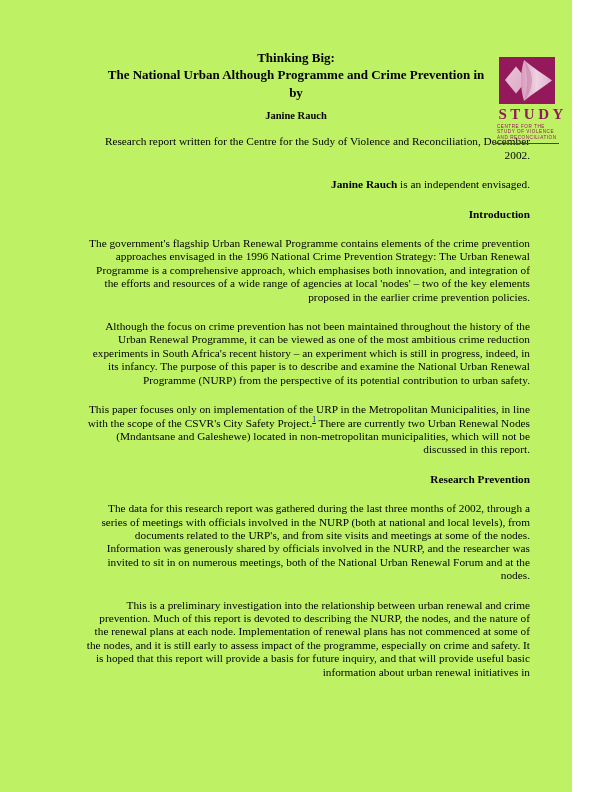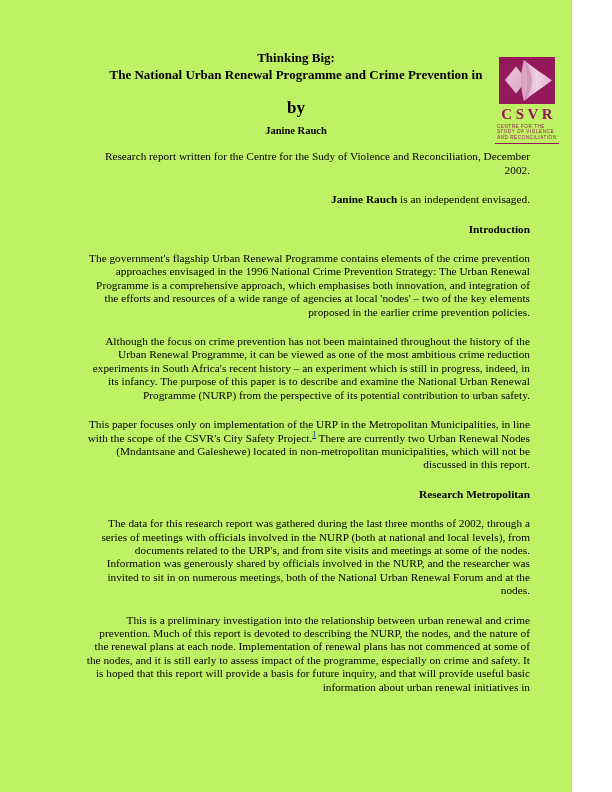--- a/index.html
+++ b/index.html
@@ -23,23 +23,23 @@
     text-align: center;
   }
   .title-line {
     font-size: 13px;
     font-weight: bold;
     line-height: 16.5px;
   }
   .byline {
     width: 424px;
     text-align: center;
-    font-size: 17px;
+    font-size: 13px;
     line-height: 13.4px;
-    margin-top: 18px;
+    margin-top: 3px;
     font-weight: bold;
   }
   .author {
     width: 424px;
     text-align: center;
     font-size: 10.5px;
     line-height: 13px;
     margin-top: 10px;
     font-weight: bold;
   }
@@ -97,35 +97,35 @@
 </style>
 </head>
 <body>
 
 <div class="page">
 
   <div class="content">
 
     <div class="title-block">
       <div class="title-line">Thinking Big:</div>
-      <div class="title-line">The National Urban Renewal Programme and Crime Prevention in</div>
+      <div class="title-line">The National Urban Although Programme and Crime Prevention in</div>
     </div>
 
     <div class="byline">by</div>
 
     <div class="author">Janine Rauch</div>
 
     <div class="doc-body">
         <div class="para"><span>Research report written for the Centre for the Sudy of Violence and Reconciliation, December 2002.</span></div>
         <div class="para"><span style="font-weight: bold;">Janine Rauch</span><span> is an independent envisaged.</span></div>
         <div class="heading"><span>Introduction</span></div>
         <div class="para"><span>The government's flagship Urban Renewal Programme contains elements of the crime prevention approaches envisaged in the 1996 National Crime Prevention Strategy: The Urban Renewal Programme is a comprehensive approach, which emphasises both innovation, and integration of the efforts and resources of a wide range of agencies at local 'nodes' – two of the key elements proposed in the earlier crime prevention policies.</span></div>
         <div class="para"><span>Although the focus on crime prevention has not been maintained throughout the history of the Urban Renewal Programme, it can be viewed as one of the most ambitious crime reduction experiments in South Africa's recent history – an experiment which is still in progress, indeed, in its infancy. The purpose of this paper is to describe and examine the National Urban Renewal Programme (NURP) from the perspective of its potential contribution to urban safety.</span></div>
         <div class="para"><span>This paper focuses only on implementation of the URP in the Metropolitan Municipalities, in line with the scope of the CSVR's City Safety Project.</span><a href="#" class="footnote super">1</a><span> There are currently two Urban Renewal Nodes (Mndantsane and Galeshewe) located in non-metropolitan municipalities, which will not be discussed in this report.</span></div>
-        <div class="heading"><span>Research Metropolitan</span></div>
+        <div class="heading"><span>Research Prevention</span></div>
         <div class="para"><span>The data for this research report was gathered during the last three months of 2002, through a series of meetings with officials involved in the NURP (both at national and local levels), from documents related to the URP's, and from site visits and meetings at some of the nodes. Information was generously shared by officials involved in the NURP, and the researcher was invited to sit in on numerous meetings, both of the National Urban Renewal Forum and at the nodes.</span></div>
         <div class="para"><span>This is a preliminary investigation into the relationship between urban renewal and crime prevention. Much of this report is devoted to describing the NURP, the nodes, and the nature of the renewal plans at each node. Implementation of renewal plans has not commenced at some of the nodes, and it is still early to assess impact of the programme, especially on crime and safety. It is hoped that this report will provide a basis for future inquiry, and that will provide useful basic information about urban renewal initiatives in</span></div>
       </div>
 
   </div>
 
   <div class="logo">
     <svg class="logo-mark" width="56" height="47" viewBox="0 0 56 47" xmlns="http://www.w3.org/2000/svg">
       <defs>
         <linearGradient id="sailGrad" x1="0" y1="0" x2="1" y2="0">
@@ -136,21 +136,21 @@
         <linearGradient id="diamGrad" x1="0" y1="0" x2="1" y2="1">
           <stop offset="0" stop-color="#e8c3d8"></stop>
           <stop offset="1" stop-color="#dda9c6"></stop>
         </linearGradient>
       </defs>
       <rect x="0" y="0" width="56" height="47" fill="#94195a"></rect>
       <polygon points="6,23 17,9.5 28,23 17,36.5" fill="url(#diamGrad)"></polygon>
       <path d="M25,3 C21,16 21,31 25,44 C34,36.5 44,30 53,23.5 C44,17 34,10.5 25,3 Z" fill="url(#sailGrad)"></path>
       <path d="M25,3 C29,16 29,31 25,44 C30,38 33,30 33,23.5 C33,17 30,9 25,3 Z" fill="#c581a8" opacity="0.55"></path>
     </svg>
-    <div class="logo-acronym">CSVR</div>
+    <div class="logo-acronym">STUDY</div>
     <div class="logo-tagline">
       <div>CENTRE FOR THE</div>
       <div>STUDY OF VIOLENCE</div>
       <div>AND RECONCILIATION</div>
     </div>
   </div>
 
 </div>
 
 </body></html>

